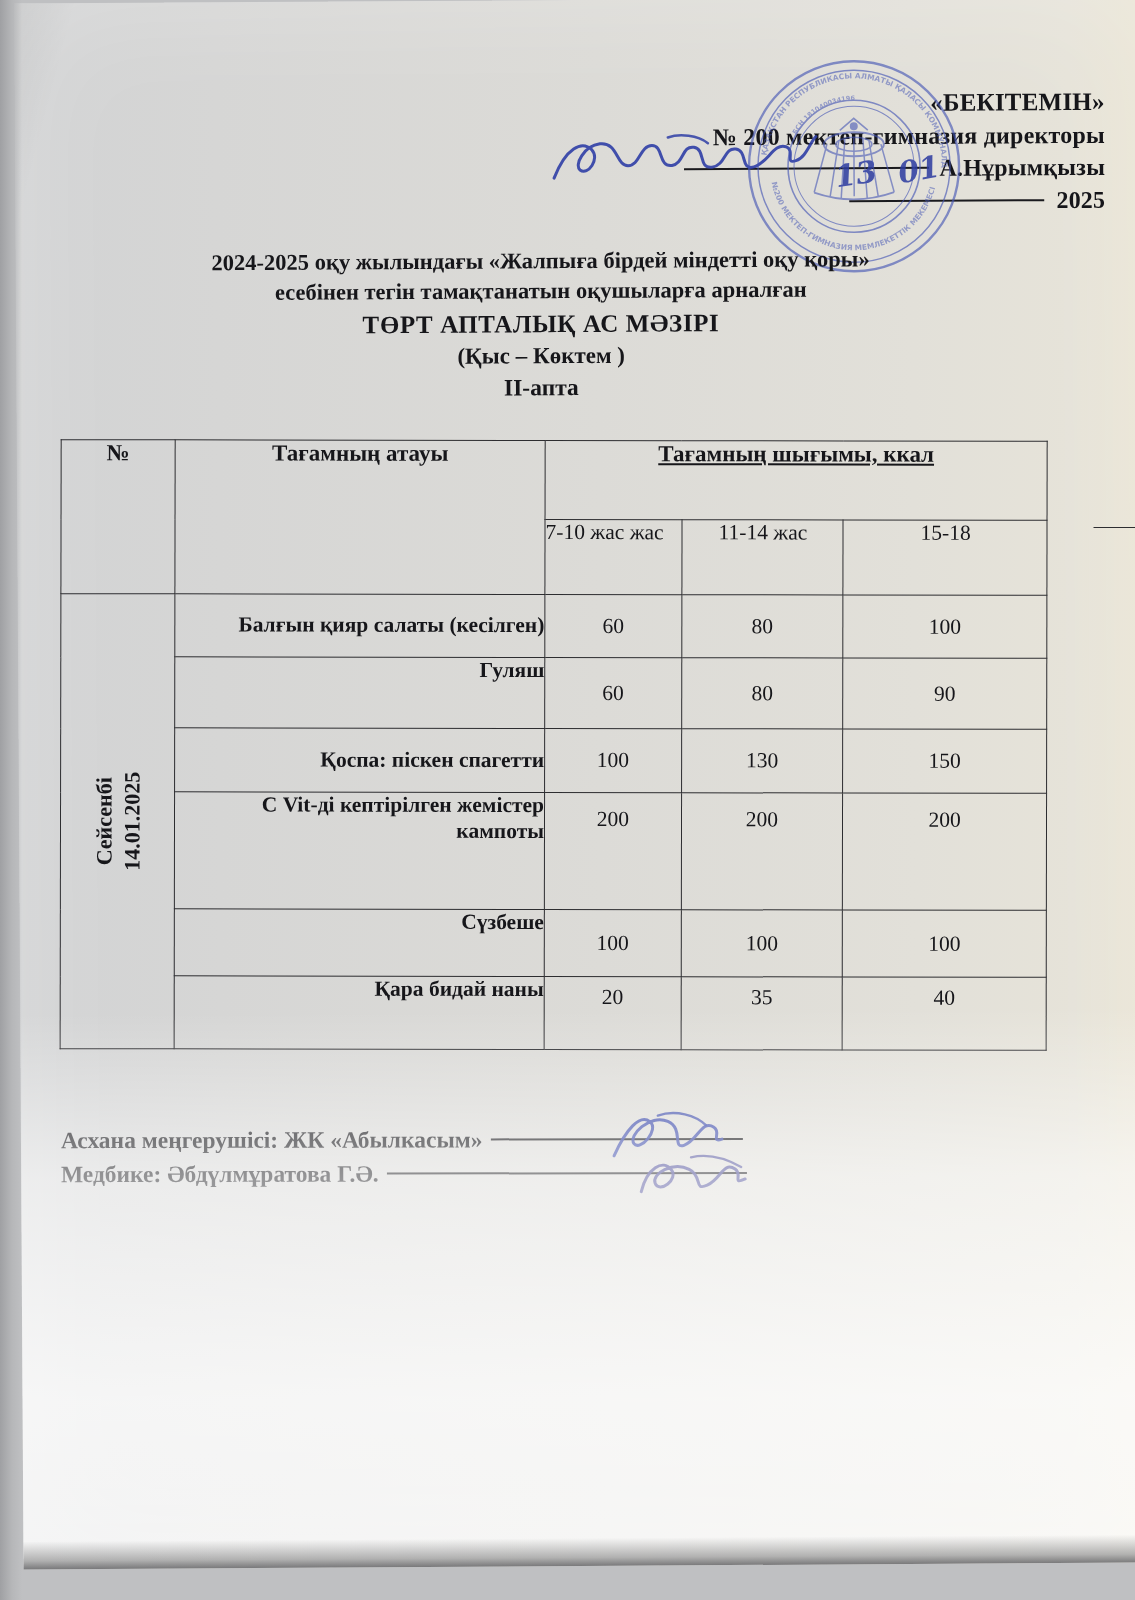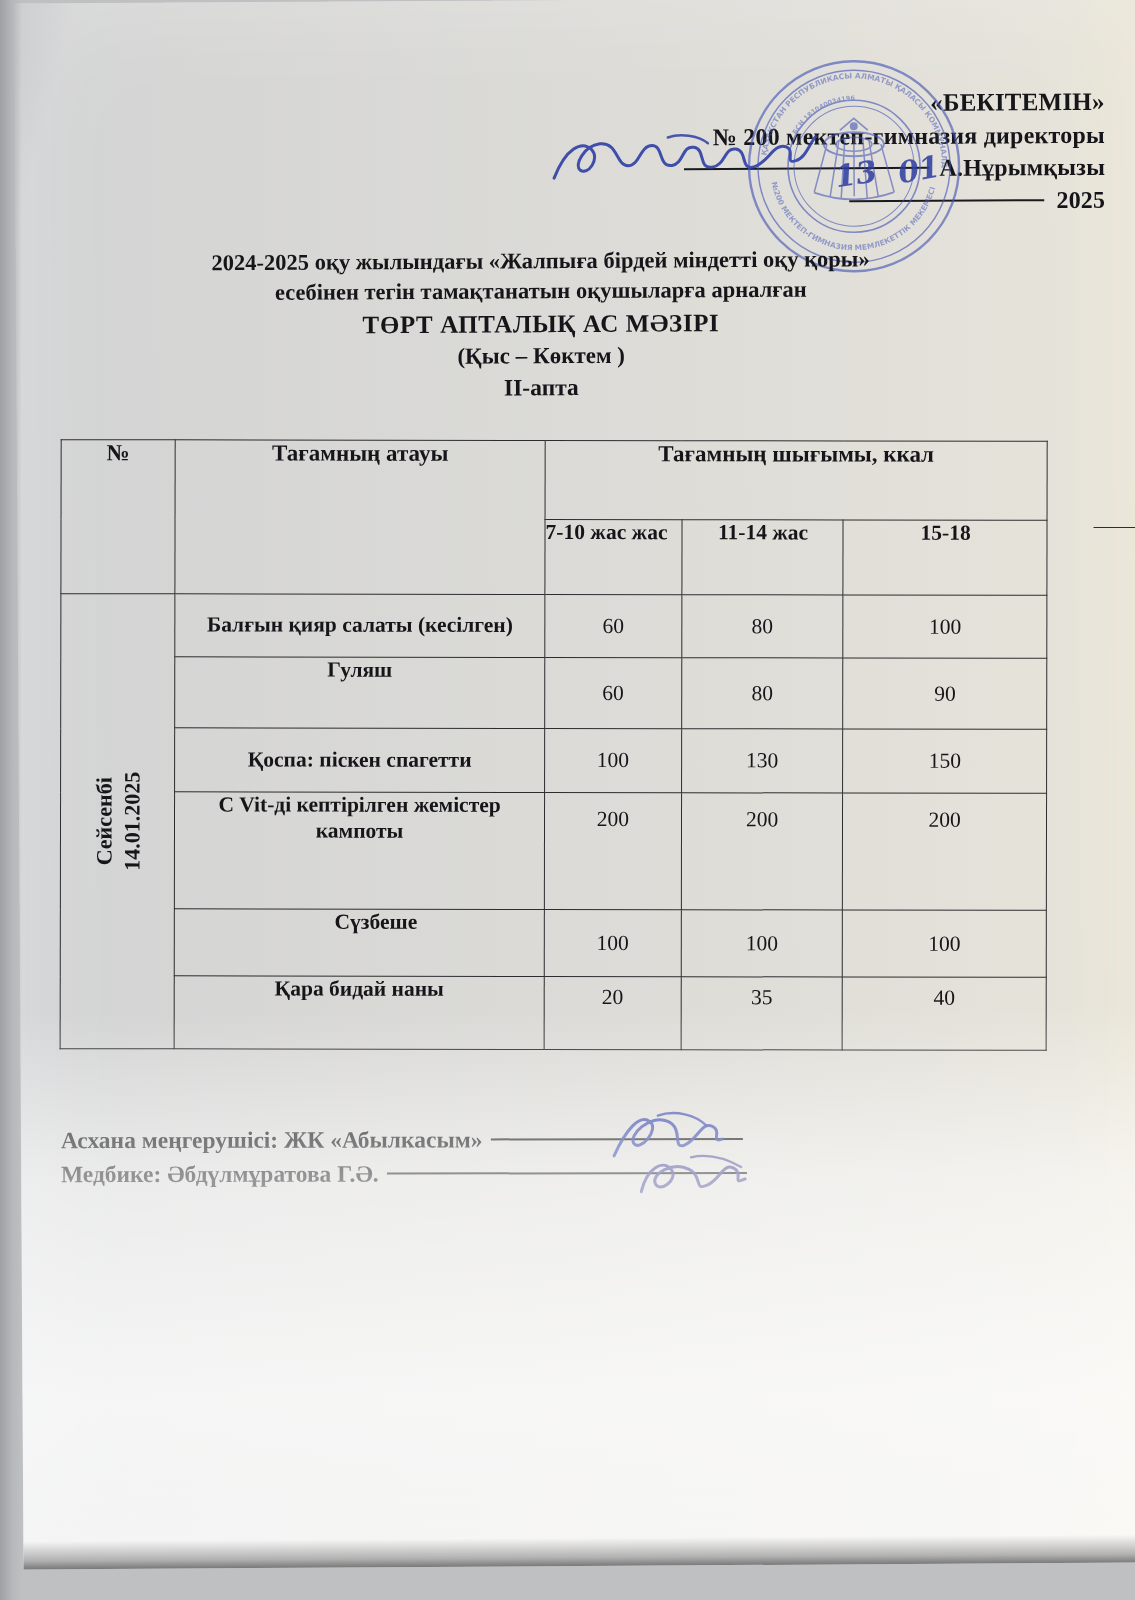--- a/index.html
+++ b/index.html
@@ -84,24 +84,24 @@
   }
   table.menu{
     border-collapse:collapse;width:987px;
     font-family:"Liberation Serif", serif;color:#16161a;
   }
   table.menu td,table.menu th{
     border:1.6px solid #2d2d30;
     padding:0;background:transparent;
   }
   th.h{font-weight:bold;font-size:23px;text-align:center;vertical-align:top;padding-top:6px;}
-  th.sub{font-weight:bold;font-size:21.5px;text-align:left;vertical-align:top;padding:6px 0 0 8px;height:74px;}
+  th.sub{font-weight:normal;font-size:21.5px;text-align:left;vertical-align:top;padding:6px 0 0 8px;height:74px;}
   th.sub.c{text-align:center;padding-left:1px;}
   td.dish{
-    font-weight:bold;font-size:21.5px;text-align:center;
+    font-weight:bold;font-size:21.5px;text-align:right;
     padding:7px 6px 7px 10px;line-height:1.2;
   }
   td.num{
     font-weight:normal;font-size:21.5px;text-align:center;vertical-align:middle;
   }
   td.daycell{
     width:117px;position:relative;
   }
   .vtext{
     position:absolute;left:50%;top:50%;
@@ -201,21 +201,21 @@
       <div class="t5">II-апта</div>
     </div>
 
     <div id="tablewrap">
       <div class="overhang"></div>
       <table class="menu">
         <tbody>
             <tr>
           <th class="h" rowspan="2" style="width:117px;">№</th>
           <th class="h" rowspan="2" style="width:380px;margin-left:24px;">Тағамның атауы</th>
-          <th class="h" colspan="3" style="height:78px;">Тағамның шығымы, ккал</th>
+          <th class="h" colspan="3" style="height:78px;text-decoration:underline;">Тағамның шығымы, ккал</th>
         </tr>
         <tr>
           <th class="sub" style="width:140px;">7-10 жас жас</th>
           <th class="sub c" style="width:165px;">11-14 жас</th>
           <th class="sub c" style="width:209px;">15-18</th>
         </tr>
 
         <tr>
           <td class="daycell" rowspan="6">
             <div class="vtext">

